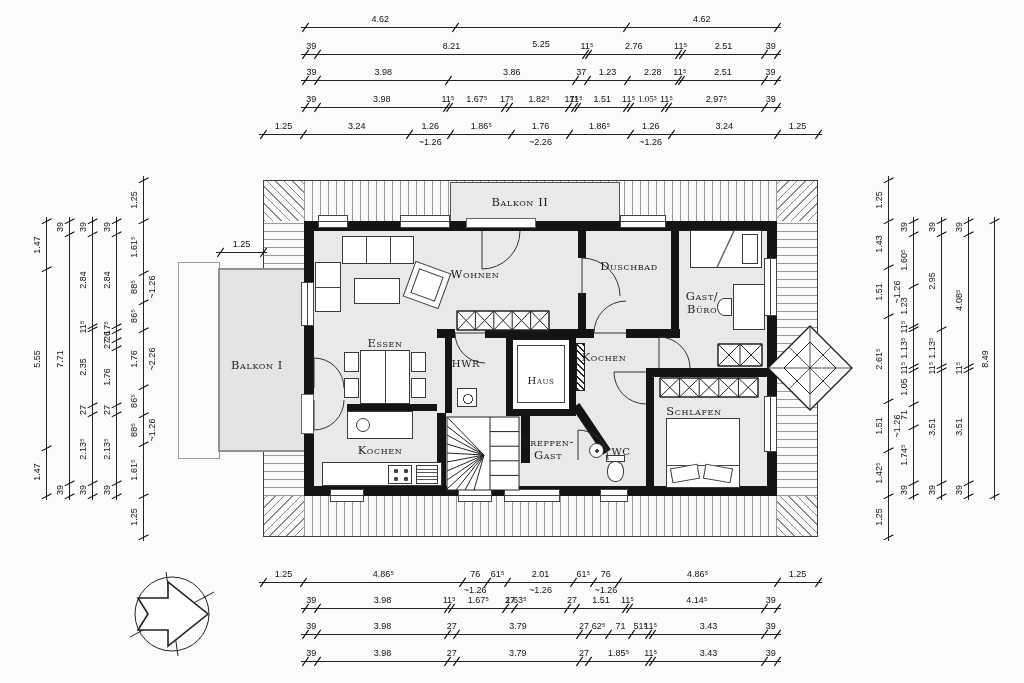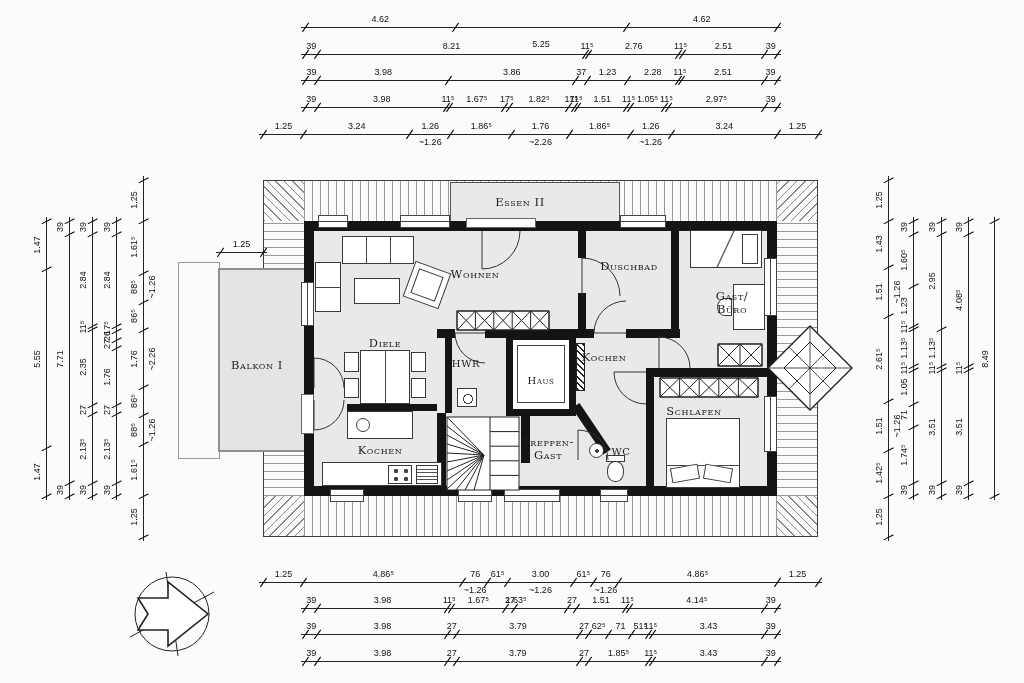--- a/index.html
+++ b/index.html
@@ -196,28 +196,28 @@
         <line x1="738.4" y1="378" x2="718.8" y2="397"></line>
         <line x1="738.4" y1="378" x2="738.4" y2="397"></line>
         <line x1="738.4" y1="378" x2="758" y2="397"></line>
         <line x1="758" y1="378" x2="738.4" y2="397"></line>
         <line x1="758" y1="378" x2="758" y2="397"></line>
         <line x1="660" y1="378" x2="758" y2="378"></line>
         <line x1="660" y1="397" x2="758" y2="397"></line>
       </g>
   </svg>
 
-  <div class="rl" style="left:520px;top:203px;">Essen II</div>
+  <div class="rl" style="left:520px;top:203px;">Balkon II</div>
   <div class="rl" style="left:475px;top:275px;">Wohnen</div>
   <div class="rl" style="left:629px;top:267px;">Duschbad</div>
-  <div class="rl" style="left:732px;top:303px;">
+  <div class="rl" style="left:702px;top:303px;">
     <span>Gast/</span><br>
     <span>Büro</span>
   </div>
-  <div class="rl" style="left:385px;top:344px;">Diele</div>
+  <div class="rl" style="left:385px;top:344px;">Essen</div>
   <div class="rl small" style="left:466px;top:364px;">HWR</div>
   <div class="rl small" style="left:541px;top:381px;">Haus</div>
   <div class="rl" style="left:604px;top:358px;">Kochen</div>
   <div class="rl" style="left:257px;top:366px;">Balkon I</div>
   <div class="rl" style="left:694px;top:412px;">Schlafen</div>
   <div class="rl" style="left:380px;top:451px;">Kochen</div>
   <div class="rl" style="left:548px;top:449px;">
     <span>Treppen-</span><br>
     <span>Gast</span>
   </div>
@@ -284,21 +284,21 @@
       <div style="left: 539.142px; top: 99px; transform: translate(-50%, -50%); white-space: nowrap;">1.82⁵</div>
       <div style="left: 573.776px; top: 102px; width: 1.4px; height: 11px; background: rgb(0, 0, 0); transform: rotate(35deg);"></div>
       <div style="left: 571.449px; top: 99px; transform: translate(-50%, -50%); white-space: nowrap;">17⁵</div>
       <div style="left: 577.491px; top: 102px; width: 1.4px; height: 11px; background: rgb(0, 0, 0); transform: rotate(35deg);"></div>
       <div style="left: 576.133px; top: 99px; transform: translate(-50%, -50%); white-space: nowrap;">11⁵</div>
       <div style="left: 626.274px; top: 102px; width: 1.4px; height: 11px; background: rgb(0, 0, 0); transform: rotate(35deg);"></div>
       <div style="left: 602.383px; top: 99px; transform: translate(-50%, -50%); white-space: nowrap;">1.51</div>
       <div style="left: 629.989px; top: 102px; width: 1.4px; height: 11px; background: rgb(0, 0, 0); transform: rotate(35deg);"></div>
       <div style="left: 628.632px; top: 99px; transform: translate(-50%, -50%); white-space: nowrap;">11⁵</div>
       <div style="left: 664.073px; top: 102px; width: 1.4px; height: 11px; background: rgb(0, 0, 0); transform: rotate(35deg);"></div>
-      <div style="left: 647.531px; top: 99px; transform: translate(-50%, -50%); white-space: nowrap;">1.05⁵</div>
+      <div style="left: 647.531px; top: 99px; transform: translate(-50%, -50%); white-space: nowrap; font-family: Liberation Serif, serif;">1.05⁵</div>
       <div style="left: 667.788px; top: 102px; width: 1.4px; height: 11px; background: rgb(0, 0, 0); transform: rotate(35deg);"></div>
       <div style="left: 666.431px; top: 99px; transform: translate(-50%, -50%); white-space: nowrap;">11⁵</div>
       <div style="left: 763.9px; top: 102px; width: 1.4px; height: 11px; background: rgb(0, 0, 0); transform: rotate(35deg);"></div>
       <div style="left: 716.344px; top: 99px; transform: translate(-50%, -50%); white-space: nowrap;">2.97⁵</div>
       <div style="left: 776.5px; top: 102px; width: 1.4px; height: 11px; background: rgb(0, 0, 0); transform: rotate(35deg);"></div>
       <div style="left: 770.7px; top: 99px; transform: translate(-50%, -50%); white-space: nowrap;">39</div>
       <div style="left: 259px; top: 134px; width: 563px; height: 1px; background: rgb(34, 34, 34);"></div>
       <div style="left: 262.5px; top: 129px; width: 1.4px; height: 11px; background: rgb(0, 0, 0); transform: rotate(35deg);"></div>
       <div style="left: 303.333px; top: 129px; width: 1.4px; height: 11px; background: rgb(0, 0, 0); transform: rotate(35deg);"></div>
       <div style="left: 283.416px; top: 126px; transform: translate(-50%, -50%); white-space: nowrap;">1.25</div>
@@ -326,21 +326,21 @@
       <div style="left: 303.333px; top: 577px; width: 1.4px; height: 11px; background: rgb(0, 0, 0); transform: rotate(35deg);"></div>
       <div style="left: 283.416px; top: 574px; transform: translate(-50%, -50%); white-space: nowrap;">1.25</div>
       <div style="left: 462.254px; top: 577px; width: 1.4px; height: 11px; background: rgb(0, 0, 0); transform: rotate(35deg);"></div>
       <div style="left: 383.294px; top: 574px; transform: translate(-50%, -50%); white-space: nowrap;">4.86⁵</div>
       <div style="left: 487.081px; top: 577px; width: 1.4px; height: 11px; background: rgb(0, 0, 0); transform: rotate(35deg);"></div>
       <div style="left: 475.167px; top: 574px; transform: translate(-50%, -50%); white-space: nowrap;">76</div>
       <div style="left: 475.167px; top: 590px; transform: translate(-50%, -50%); white-space: nowrap;">~1.26</div>
       <div style="left: 507.17px; top: 577px; width: 1.4px; height: 11px; background: rgb(0, 0, 0); transform: rotate(35deg);"></div>
       <div style="left: 497.626px; top: 574px; transform: translate(-50%, -50%); white-space: nowrap;">61⁵</div>
       <div style="left: 572.83px; top: 577px; width: 1.4px; height: 11px; background: rgb(0, 0, 0); transform: rotate(35deg);"></div>
-      <div style="left: 540.5px; top: 574px; transform: translate(-50%, -50%); white-space: nowrap;">3.00</div>
+      <div style="left: 540.5px; top: 574px; transform: translate(-50%, -50%); white-space: nowrap;">2.01</div>
       <div style="left: 540.5px; top: 590px; transform: translate(-50%, -50%); white-space: nowrap;">~1.26</div>
       <div style="left: 592.919px; top: 577px; width: 1.4px; height: 11px; background: rgb(0, 0, 0); transform: rotate(35deg);"></div>
       <div style="left: 583.374px; top: 574px; transform: translate(-50%, -50%); white-space: nowrap;">61⁵</div>
       <div style="left: 617.746px; top: 577px; width: 1.4px; height: 11px; background: rgb(0, 0, 0); transform: rotate(35deg);"></div>
       <div style="left: 605.833px; top: 574px; transform: translate(-50%, -50%); white-space: nowrap;">76</div>
       <div style="left: 605.833px; top: 590px; transform: translate(-50%, -50%); white-space: nowrap;">~1.26</div>
       <div style="left: 776.667px; top: 577px; width: 1.4px; height: 11px; background: rgb(0, 0, 0); transform: rotate(35deg);"></div>
       <div style="left: 697.706px; top: 574px; transform: translate(-50%, -50%); white-space: nowrap;">4.86⁵</div>
       <div style="left: 817.5px; top: 577px; width: 1.4px; height: 11px; background: rgb(0, 0, 0); transform: rotate(35deg);"></div>
       <div style="left: 797.584px; top: 574px; transform: translate(-50%, -50%); white-space: nowrap;">1.25</div>

